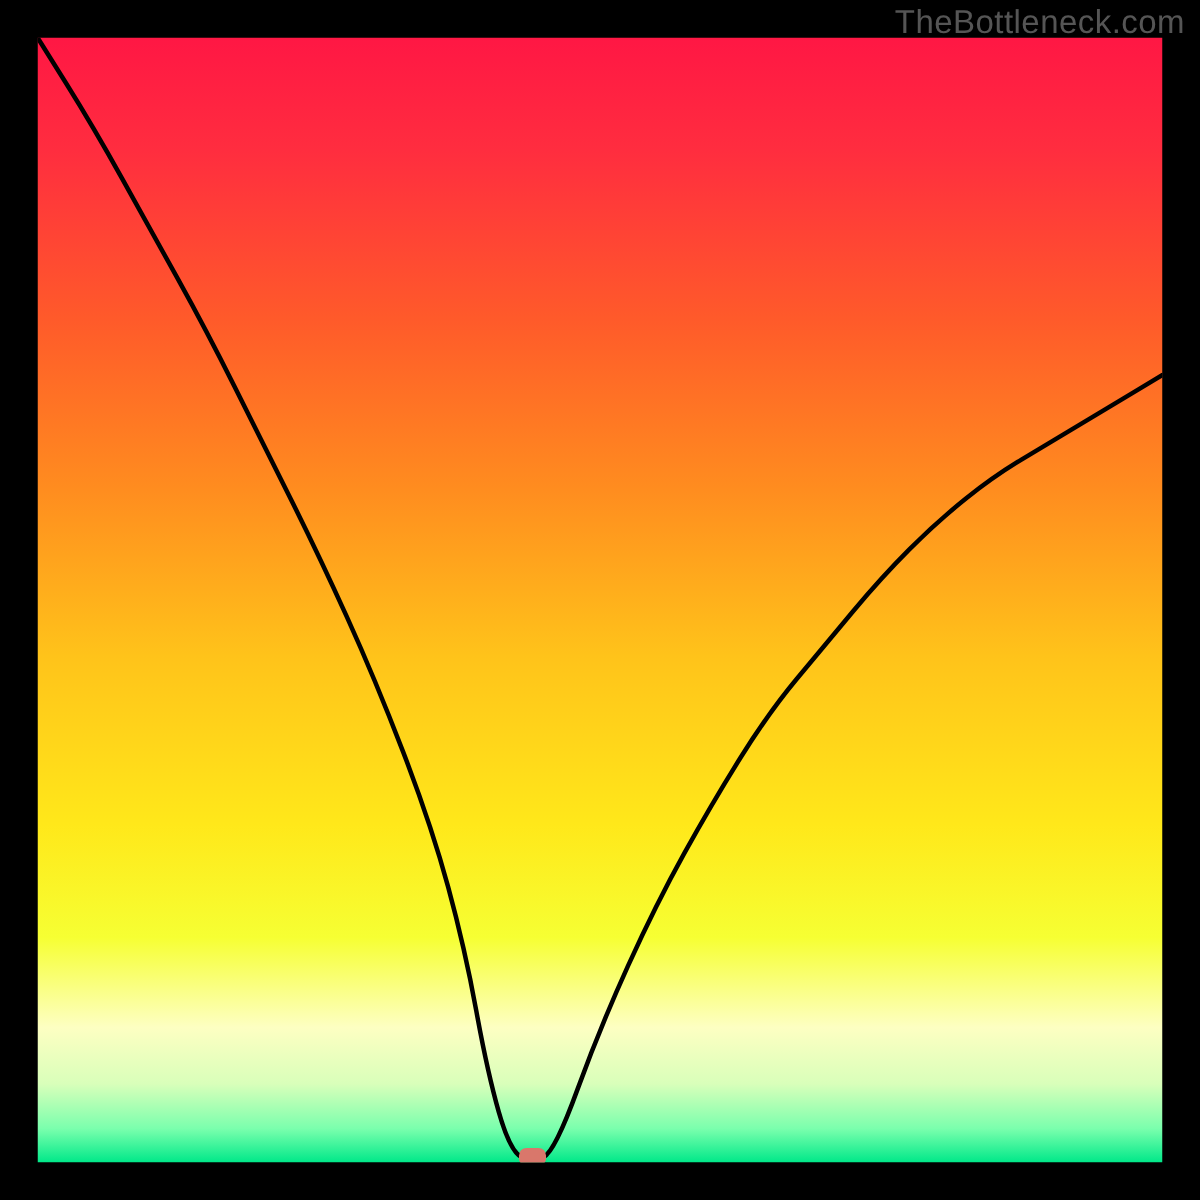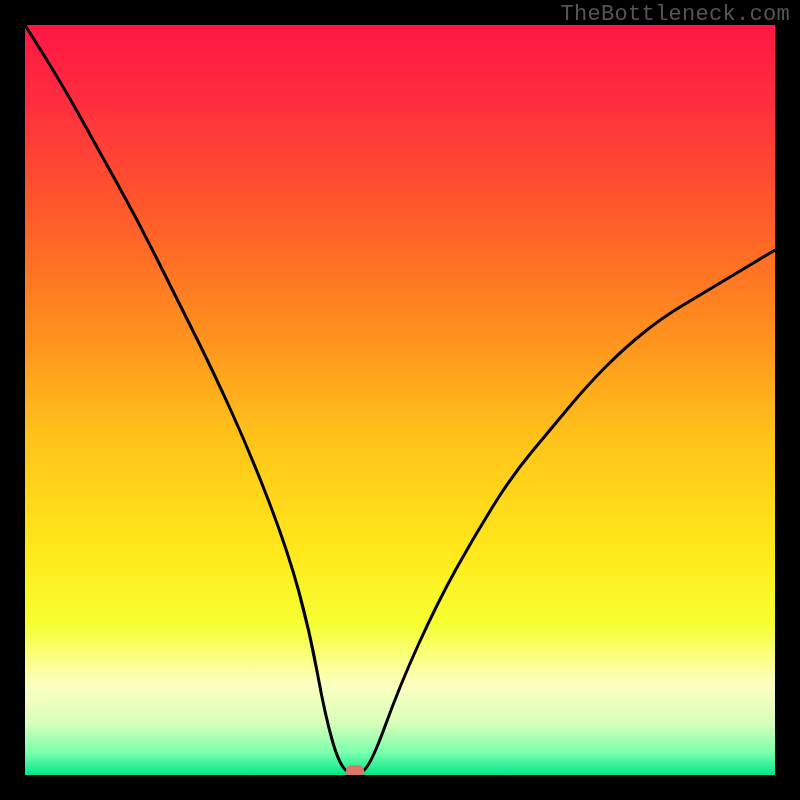--- a/index.html
+++ b/index.html
@@ -9,21 +9,20 @@
     height: 800px;
     background: #000;
     font-family: Arial, Helvetica, sans-serif;
     overflow: hidden;
   }
   .frame {
     position: relative;
     width: 800px;
     height: 800px;
     background: #000;
-    font-family: Liberation Mono, monospace;
   }
   .watermark {
     position: absolute;
     top: 2px;
     right: 10px;
     color: #555;
     font-size: 22px;
     font-weight: 500;
     letter-spacing: 0.3px;
     z-index: 50;

